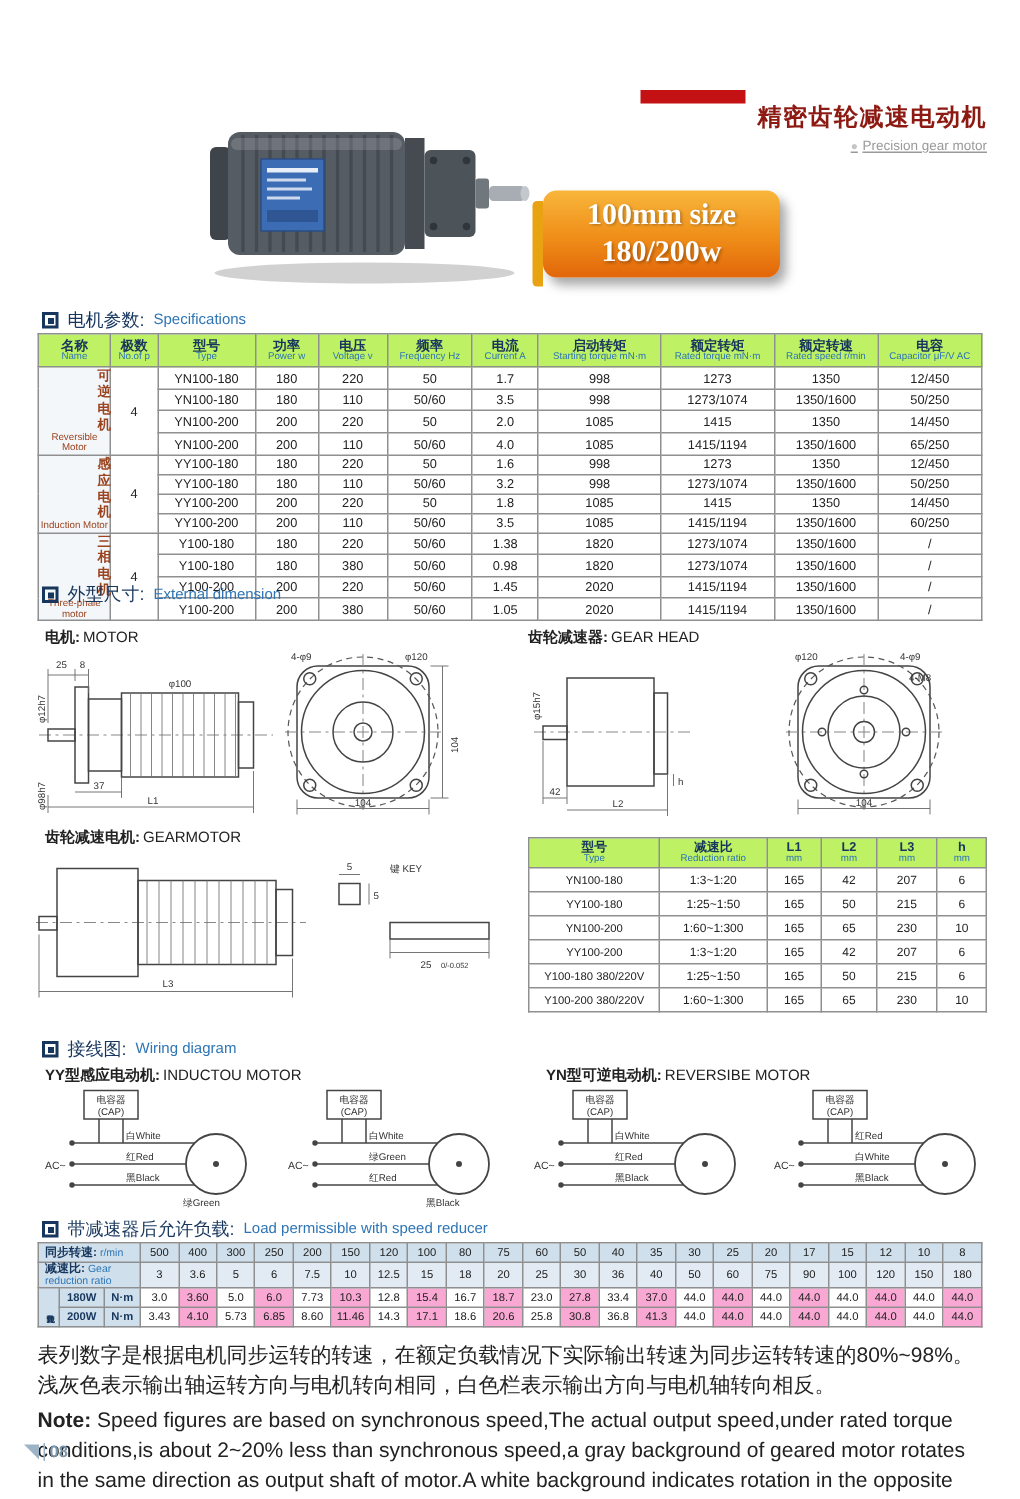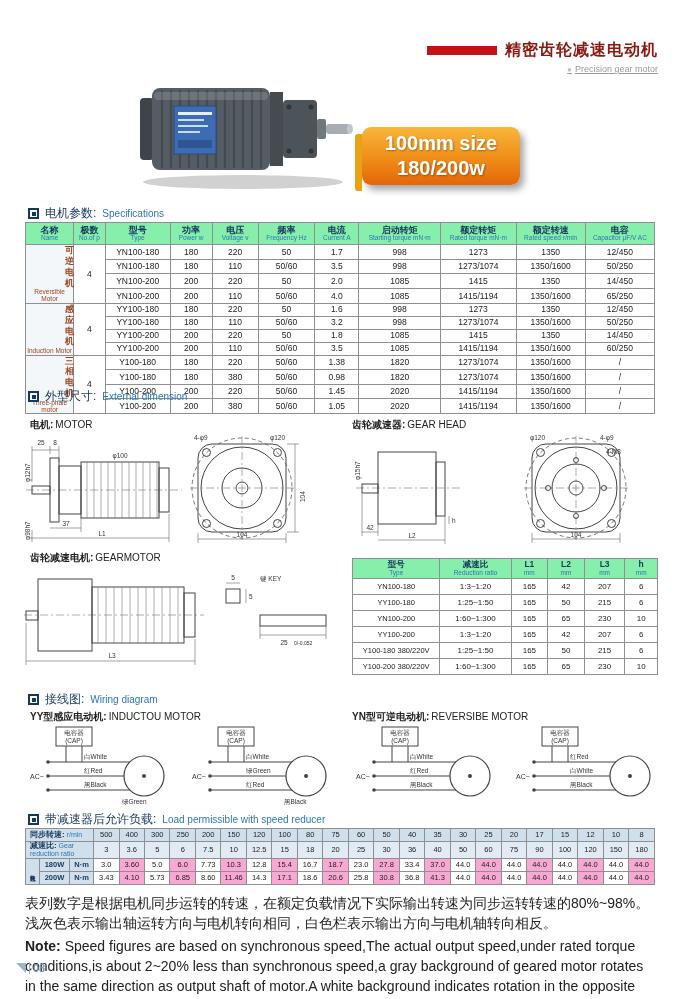--- a/index.html
+++ b/index.html
@@ -3,49 +3,49 @@
 <meta charset="utf-8">
 <style>
   html,body{margin:0;padding:0;background:#fff;}
   .page{position:relative;width:680px;height:999px;background:#fff;overflow:hidden;
         font-family:"Liberation Sans","DejaVu Sans",sans-serif;color:#222;}
 
   
   .doc-header{position:absolute;top:40px;right:22px;text-align:right;}
   .doc-header .l1{display:flex;align-items:center;justify-content:flex-end;gap:8px;}
   .redbar{width:70px;height:9px;background:#c31114;}
-  .doc-title{font-size:16px;font-weight:bold;color:#8c1a12;letter-spacing:1px;}
+  .doc-title{font-size:16px;font-weight:bold;color:#8c1a12;letter-spacing:1px;margin-top:28px;}
   .doc-sub{margin-top:3px;font-size:9px;color:#9a9a9a;text-decoration:underline;}
   .doc-sub .dot{color:#c4c4c4;margin-right:3px;font-size:8px;}
 
   
   .hero-photo{position:absolute;left:128px;top:70px;}
   .badge{position:absolute;left:362px;top:127px;width:158px;height:58px;
          background:linear-gradient(180deg,#f8b63b 0%,#ef8d18 55%,#e2660a 100%);
          border-radius:9px;box-shadow:4px 5px 7px rgba(0,0,0,.35);
          display:flex;flex-direction:column;align-items:center;justify-content:center;
          color:#fff;font-weight:bold;font-size:20px;line-height:1.25;
-         text-shadow:1px 1px 2px rgba(0,0,0,.3);}
+         text-shadow:1px 1px 2px rgba(0,0,0,.3);font-family:Liberation Serif, serif;}
   .badge::before{content:"";position:absolute;left:-7px;top:7px;width:7px;height:57px;
          background:#e9a312;border-radius:3px 0 0 3px;}
 
   
   .sec{position:absolute;display:flex;align-items:center;gap:6px;}
   .sec .sq{width:7px;height:7px;border:2px solid #17365d;position:relative;flex:0 0 auto;}
   .sec .sq::after{content:"";position:absolute;left:1.5px;top:1.5px;width:4px;height:4px;background:#17365d;}
   .sec .cn{font-size:12px;font-weight:normal;color:#17365d;}
   .sec .en{font-size:10px;color:#2e75b6;}
   .sub{position:absolute;font-size:10px;color:#222;}
   .sub .cn{font-weight:bold;}
   .sub .en{margin-left:2px;}
 
   
   table{border-collapse:collapse;}
   th,td{border:1px solid #8f8f8f;text-align:center;padding:0;}
-  thead th{background:#86efac;}
+  thead th{background:#bef264;}
 
   .spec{position:absolute;left:25px;top:222px;width:630px;table-layout:fixed;}
   .spec .hcn{font-size:9px;font-weight:bold;color:#17365d;line-height:1.15;padding-top:2px;}
   .spec .hen{font-size:6.5px;color:#2e75b6;line-height:1.05;padding-bottom:2px;font-weight:normal;}
   .spec td{font-size:8.5px;height:12px;line-height:1;color:#222;}
   .spec td.gname{background:#f4f7fa;}
   .gcn{font-size:9px;font-weight:bold;color:#9b4420;line-height:1.2;margin-left:39px;}
   .gen{font-size:6.5px;color:#9b4420;line-height:1.1;}
 
   .ratio{position:absolute;left:352px;top:558px;width:306px;table-layout:fixed;}
@@ -571,21 +571,21 @@
 
   <div class="sec" style="left:28px;top:691px;">
     <span class="sq"></span>
     <span class="cn">接线图:</span>
     <span class="en">Wiring diagram</span>
   </div>
 
   <div class="sub" style="left:30px;top:710px;">
     <span class="cn">YY型感应电动机:</span><span class="en">INDUCTOU MOTOR</span>
   </div>
-  <div class="sub" style="left:352px;top:710px;">
+  <div class="sub" style="left:364px;top:710px;">
     <span class="cn">YN型可逆电动机:</span><span class="en">REVERSIBE MOTOR</span>
   </div>
 
   <svg class="drawing wd" style="left:26px;top:724px;" width="150" height="85" viewBox="0 0 150 85">
     <rect class="box" x="30" y="3" width="36" height="19"></rect>
     <text class="t6 mid" x="48" y="11">电容器</text>
     <text class="t6 mid" x="48" y="19">(CAP)</text>
     <line x1="40" y1="22" x2="40" y2="38"></line>
       <line x1="56" y1="22" x2="56" y2="38"></line>
     <text class="t7" x="4" y="55">AC~</text>

